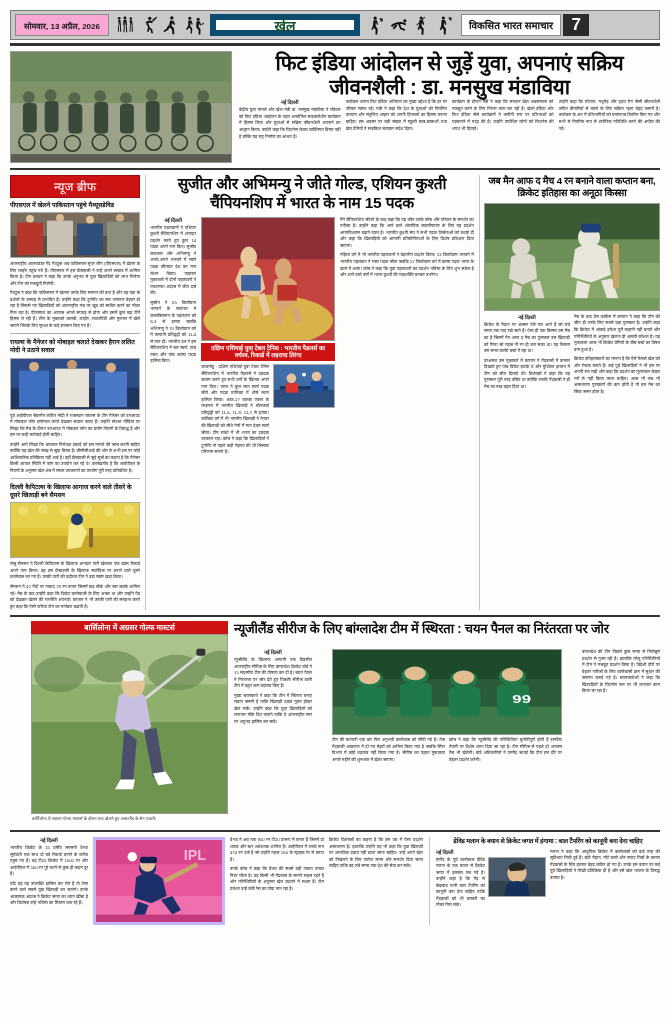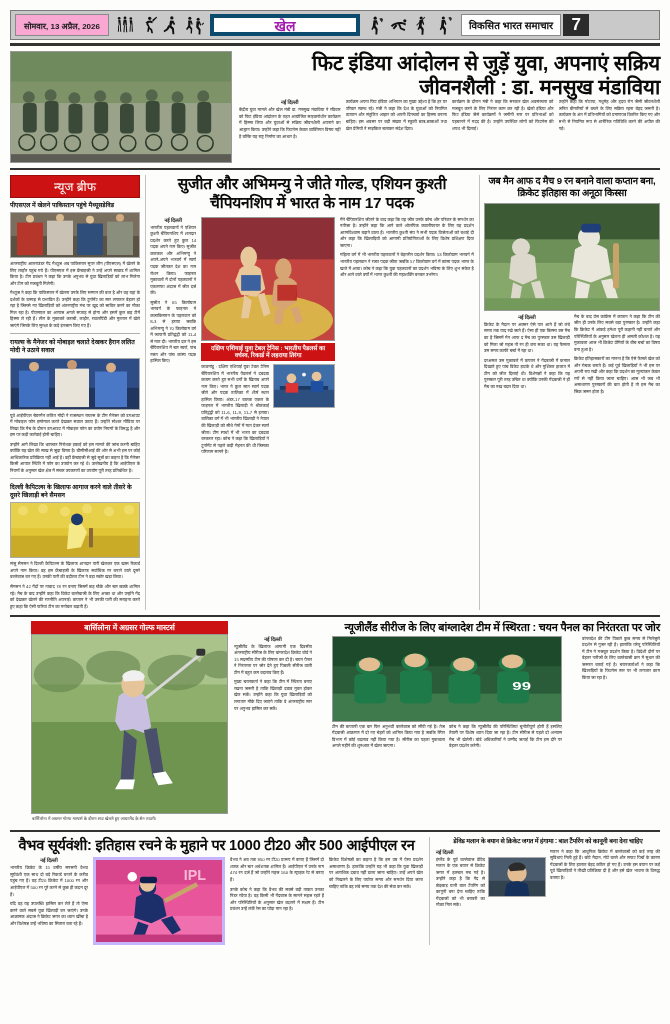--- a/index.html
+++ b/index.html
@@ -32,24 +32,24 @@
     font-size: 8px; font-weight: bold; color: #1a1a1a;
     white-space: nowrap;
   }
   .md-icons {
     display: flex; align-items: center; gap: 3px;
     padding: 0 6px;
     font-size: 19px; color: #111; line-height: 1;
   }
   .md-icons svg { display: block; }
   .md-title {
-    background: #fff; border: 4px solid #0c4a6e;
+    background: #fff; border: 6px solid #0c4a6e;
     margin: 3px 0; flex: 0 0 150px;
     display: flex; align-items: center; justify-content: center;
-    font-size: 14px; font-weight: bold; color: #a21caf;
+    font-size: 14px; font-weight: bold; color: #14532d;
   }
   .md-brand {
     background: #fff; border: 1px solid #8a8a8a;
     margin: 3px 0;
     padding: 0 7px;
     display: flex; align-items: center;
     font-size: 10px; font-weight: bold; color: #111;
     white-space: nowrap;
   }
   .md-page {
@@ -85,21 +85,21 @@
     font-size: 4.2px; color: #333; line-height: 1.4;
     padding: 2px 1px 3px 1px; text-align: justify;
   }
   .hrule { height: 1px; background: #b0b0b0; margin: 4px 0; }
   .vrule { width: 1px; background: #c2c2c2; }
 
   
   .topstory { display: flex; gap: 7px; margin-bottom: 5px; }
   .top-photo { flex: 0 0 222px; height: 112px; border: 1px solid #999; }
   .top-right { flex: 1; display: flex; flex-direction: column; }
-  .top-hl { font-size: 20.5px; text-align: right; }
+  .top-hl { font-size: 20.5px; text-align: center; }
   .top-cols { display: flex; gap: 5px; flex: 1; }
   .top-cols .col { flex: 1; }
 
   
   .maingrid { display: flex; gap: 5px; }
   .lcol  { flex: 0 0 130px; }
   .ccol  { flex: 1 1 auto; }
   .rcol  { flex: 0 0 176px; }
 
   
@@ -124,21 +124,21 @@
   .r-hl { font-size: 9.6px; text-align: center; line-height: 1.3; margin-bottom: 3px; }
   .r-photo { width: 100%; height: 108px; border:1px solid #999; margin-bottom: 3px; }
   .r-cols { display:flex; gap: 4px; }
   .r-cols .col { flex: 1; }
 
   
   .band2 { display: flex; gap: 6px; margin-top: 4px; }
   .golfbox { flex: 0 0 218px; padding-left: 21px; }
   .golf-photo { width:100%; height: 180px; border:1px solid #999; }
   .bdbox { flex: 1; }
-  .bd-hl { font-size: 11px; text-align: right; line-height: 1.24; margin-bottom: 1px; }
+  .bd-hl { font-size: 13px; text-align: left; line-height: 1.24; margin-bottom: 12px; }
   .bd-row { display: flex; gap: 20px; }
   .bd-row .col { flex: 1; }
   .bd-photo { width: 100%; height: 78px; border: 1px solid #999; margin-bottom: 2px; }
 
   
   .band3 { display:flex; gap: 6px; margin-top: 5px; }
   .vaibhav { flex: 1; }
   .v-hl { font-size: 14.5px; text-align:center; line-height:1.2; margin-bottom:3px; }
   .v-row { display:flex; gap:5px; }
   .v-row .col { flex:1; }
@@ -366,21 +366,21 @@
           </svg>
         </div>
         <div class="body-txt">संजू सैमसन ने दिल्ली कैपिटल्स के खिलाफ शानदार पारी खेलकर एक खास रिकार्ड अपने नाम किया। वह इस फ्रेंचाइजी के खिलाफ सर्वाधिक रन बनाने वाले दूसरे बल्लेबाज बन गए हैं। उनकी पारी की बदौलत टीम ने बड़ा स्कोर खड़ा किया।</div>
         <div class="body-txt" style="margin-top:3px">सैमसन ने 42 गेंदों पर नाबाद 78 रन बनाए जिसमें छह चौके और चार छक्के शामिल रहे। मैच के बाद उन्होंने कहा कि विकेट बल्लेबाजी के लिए अच्छा था और उन्होंने गेंद को देखकर खेलने की रणनीति अपनाई। कप्तान ने भी उनकी पारी की सराहना करते हुए कहा कि ऐसी पारियां टीम का मनोबल बढ़ाती हैं।</div>
       </div>
     </div>
 
     <div class="vrule"></div>
 
     <div class="ccol">
-      <div class="hl c-hl">सुजीत और अभिमन्यु ने जीते गोल्ड, एशियन कुश्ती चैंपियनशिप में भारत के नाम 17 पदक</div>
+      <div class="hl c-hl">सुजीत और अभिमन्यु ने जीते गोल्ड, एशियन कुश्ती चैंपियनशिप में भारत के नाम 15 पदक</div>
       <div class="c-body">
         <div class="col" style="flex:0 0 46px">
           <div class="byline">नई दिल्ली</div>
           <div class="body-txt">भारतीय पहलवानों ने एशियन कुश्ती चैंपियनशिप में शानदार प्रदर्शन करते हुए कुल 14 पदक अपने नाम किए। सुजीत कलकल और अभिमन्यु ने अपने-अपने भारवर्ग में स्वर्ण पदक जीतकर देश का नाम रोशन किया। फाइनल मुकाबलों में दोनों पहलवानों ने एकतरफा अंदाज में जीत दर्ज की।</div>
           <div class="body-txt" style="margin-top:3px">सुजीत ने 65 किलोग्राम भारवर्ग के फाइनल में कजाकिस्तान के पहलवान को 8-3 से हराया जबकि अभिमन्यु ने 70 किलोग्राम वर्ग में जापानी प्रतिद्वंद्वी को 11-4 से मात दी। भारतीय दल ने इस चैंपियनशिप में चार स्वर्ण, पांच रजत और पांच कांस्य पदक हासिल किए।</div>
         </div>
         <div class="col">
           <div class="c-photo photo">
             <svg width="100%" height="100%" viewBox="0 0 175 124" preserveAspectRatio="none">
               <rect width="175" height="124" fill="#b23a3a"></rect>
@@ -427,21 +427,21 @@
         <div class="col">
           <div class="body-txt">मैंने चैंपियनशिप जीतने के बाद कहा कि यह जीत उनके कोच और परिवार के समर्थन का नतीजा है। उन्होंने कहा कि आने वाले ओलंपिक क्वालीफायर के लिए यह प्रदर्शन आत्मविश्वास बढ़ाने वाला है। भारतीय कुश्ती संघ ने सभी पदक विजेताओं को बधाई दी और कहा कि खिलाड़ियों को आगामी प्रतियोगिताओं के लिए विशेष प्रशिक्षण दिया जाएगा।</div>
           <div class="body-txt" style="margin-top:3px">महिला वर्ग में भी भारतीय पहलवानों ने बेहतरीन प्रदर्शन किया। 53 किलोग्राम भारवर्ग में भारतीय पहलवान ने रजत पदक जीता जबकि 57 किलोग्राम वर्ग में कांस्य पदक भारत के खाते में आया। कोच ने कहा कि युवा पहलवानों का प्रदर्शन भविष्य के लिए शुभ संकेत है और आने वाले वर्षों में भारत कुश्ती की महाशक्ति बनकर उभरेगा।</div>
         </div>
       </div>
     </div>
 
     <div class="vrule"></div>
 
     <div class="rcol">
-      <div class="hl r-hl">जब मैन आफ द मैच 9 रन बनाने वाला कप्तान बना, क्रिकेट इतिहास का अनूठा किस्सा</div>
+      <div class="hl r-hl">जब मैन आफ द मैच 4 रन बनाने वाला कप्तान बना, क्रिकेट इतिहास का अनूठा किस्सा</div>
       <div class="r-photo photo">
         <svg width="100%" height="100%" viewBox="0 0 174 108" preserveAspectRatio="none">
           <rect width="174" height="108" fill="#5d7f4e"></rect>
           <rect y="0" width="174" height="38" fill="#3c5a34"></rect>
           <rect y="36" width="174" height="26" fill="#6d8f58"></rect>
           <rect y="60" width="174" height="48" fill="#86a86a"></rect>
           <g fill="#e9e6dc">
             <circle cx="104" cy="34" r="11"></circle>
             <path d="M90 46c10-7 22-7 32 0l4 26-20 8-20-6z"></path>
             <path d="M92 78l-3 26h12l4-22z"></path>
@@ -551,21 +551,20 @@
           <div class="body-txt">बांग्लादेश की टीम पिछले कुछ समय से मिलेजुले प्रदर्शन से गुजर रही है। हालांकि घरेलू परिस्थितियों में टीम ने मजबूत प्रदर्शन किया है। विदेशी दौरों पर बेहतर नतीजों के लिए बल्लेबाजी क्रम में सुधार की जरूरत बताई गई है। चयनकर्ताओं ने कहा कि खिलाड़ियों के फिटनेस स्तर पर भी लगातार काम किया जा रहा है।</div>
         </div>
       </div>
     </div>
   </div>
 
   <div class="rule-thick" style="height:2px;margin:5px 0 4px"></div>
 
   <div class="band3">
     <div class="vaibhav">
-      <div class="hl v-hl">वैभव सूर्यवंशी: इतिहास रचने के मुहाने पर 1000 टी20 और 500 आईपीएल रन</div>
       <div class="v-row">
         <div class="col" style="flex:0 0 78px">
           <div class="byline">नई दिल्ली</div>
           <div class="body-txt">भारतीय क्रिकेट के 15 वर्षीय सनसनी वैभव सूर्यवंशी एक साथ दो बड़े रिकार्ड बनाने के करीब पहुंच गए हैं। वह टी20 क्रिकेट में 1000 रन और आईपीएल में 500 रन पूरे करने से कुछ ही कदम दूर हैं।</div>
           <div class="body-txt" style="margin-top:3px">यदि वह यह उपलब्धि हासिल कर लेते हैं तो ऐसा करने वाले सबसे युवा खिलाड़ी बन जाएंगे। उनके आक्रामक अंदाज ने क्रिकेट जगत का ध्यान खींचा है और विशेषज्ञ उन्हें भविष्य का सितारा बता रहे हैं।</div>
         </div>
         <div class="col" style="flex:0 0 132px">
           <div class="v-photo photo">
             <svg width="100%" height="100%" viewBox="0 0 132 88" preserveAspectRatio="none">
               <rect width="132" height="88" fill="#e8559b"></rect>

